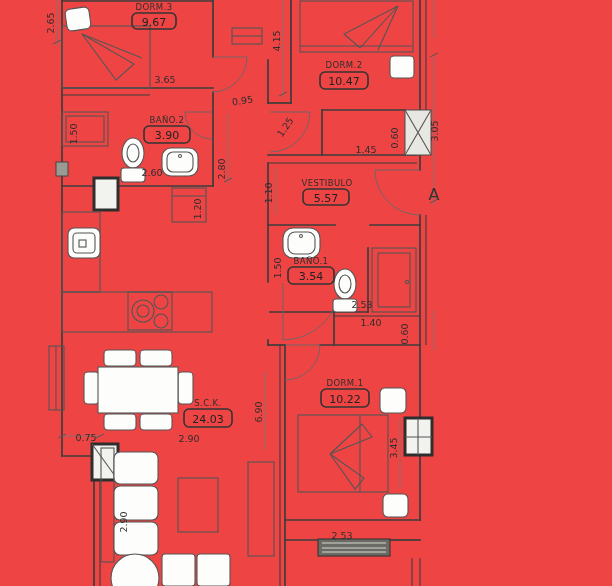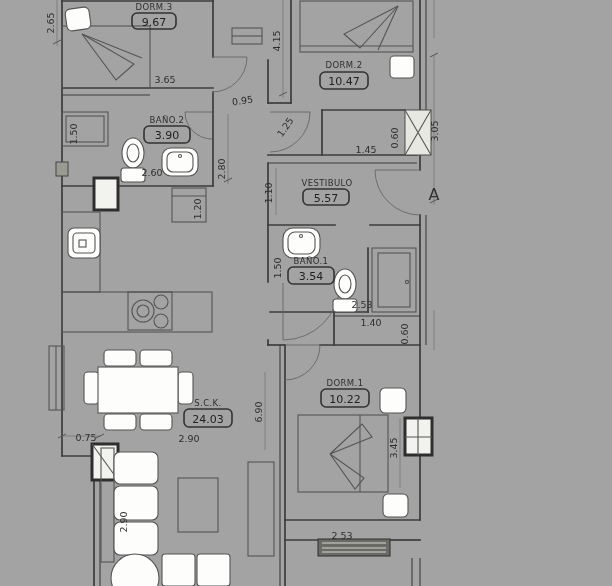--- a/index.html
+++ b/index.html
@@ -1,16 +1,16 @@
 <!DOCTYPE html>
 <html><head>
 <meta charset="utf-8">
 <style>
   html,body{margin:0;padding:0;background:#ffffff;}
-  #stage{position:relative;width:612px;height:586px;background:#a3a3a3;overflow:hidden;
+  #stage{position:relative;width:612px;height:586px;background:#ef4444;overflow:hidden;
          font-family:"DejaVu Sans",sans-serif;}
   svg{position:absolute;left:0;top:0;}
   .wall{stroke:#3d3d3d;stroke-width:1.7;fill:none;stroke-linecap:square;}
   .wall2{stroke:#3d3d3d;stroke-width:1.1;fill:none;}
   .furn{stroke:#555;stroke-width:1.1;fill:none;}
   .furnR{stroke:#555;stroke-width:1.1;fill:#fdfdfb;}
   .door{stroke:#666;stroke-width:0.9;fill:none;}
   .dimline{stroke:#777;stroke-width:0.8;fill:none;}
   .tick{stroke:#555;stroke-width:1;fill:none;}
   .pillar{stroke:#2e2e2e;stroke-width:3;fill:#f2f2ee;}

